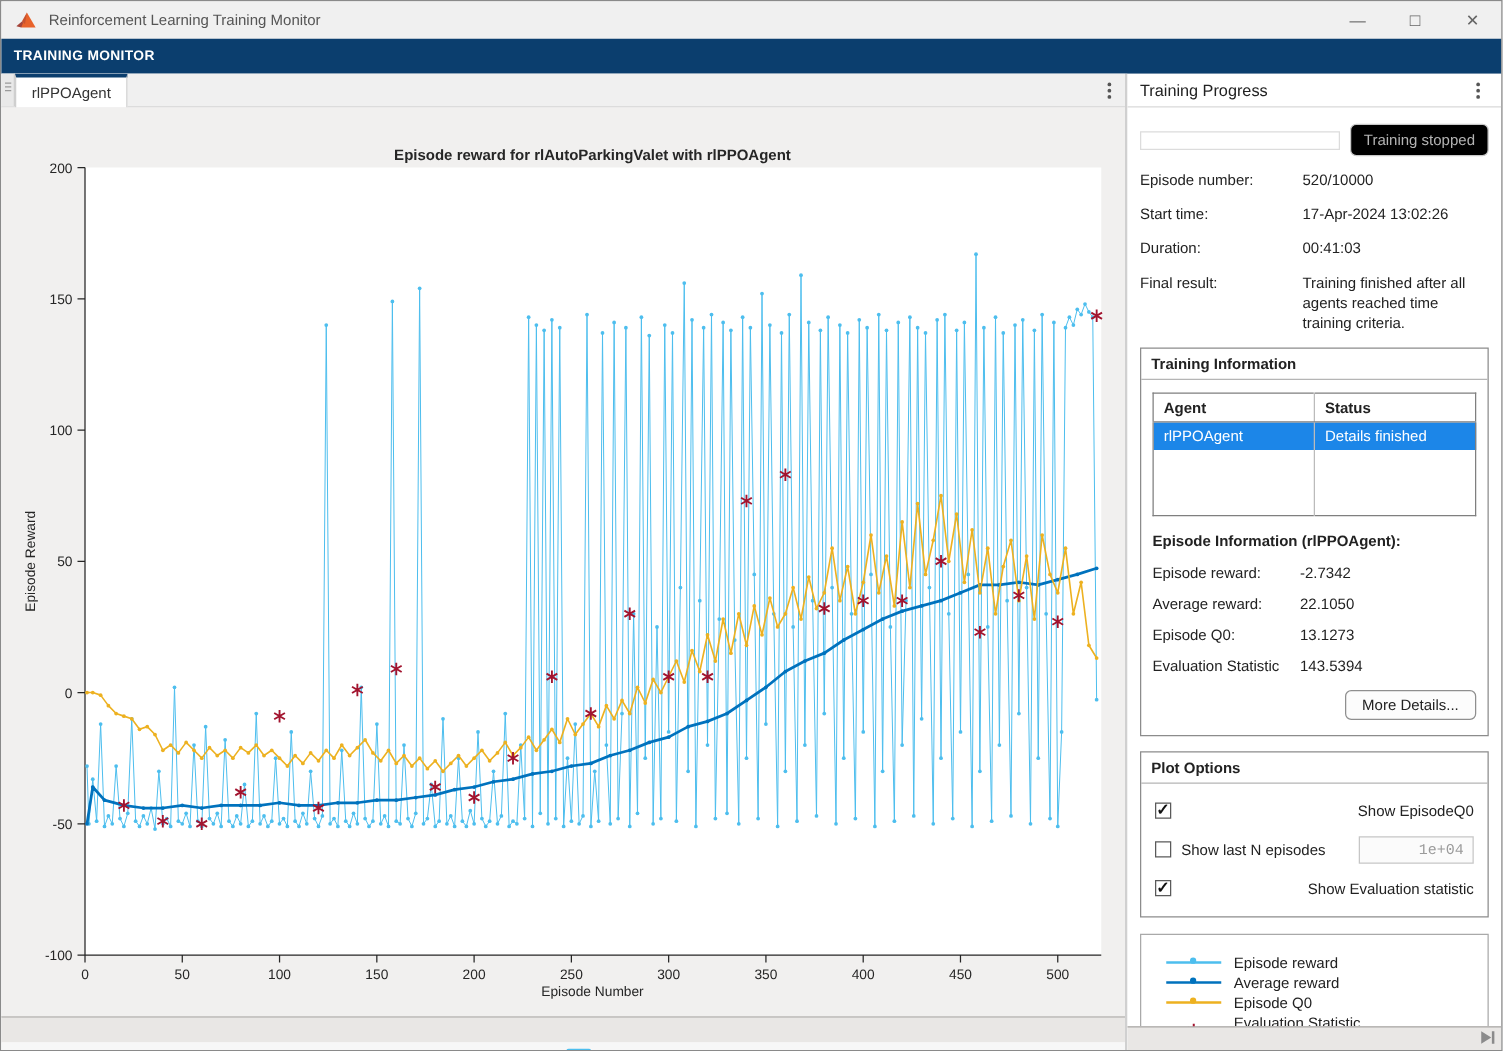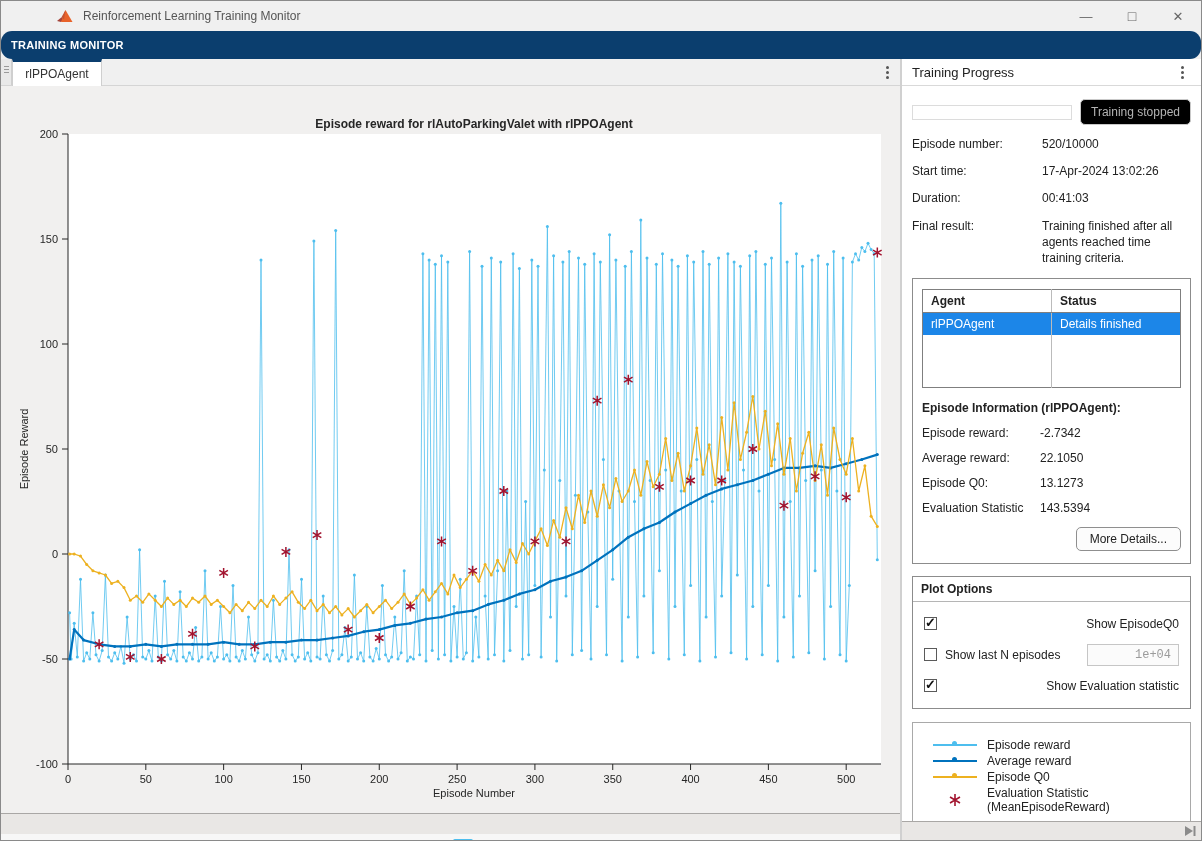--- a/index.html
+++ b/index.html
@@ -1,31 +1,31 @@
 <!DOCTYPE html>
 <html><head>
 <meta charset="utf-8">
 <style>
   * { box-sizing: border-box; margin: 0; padding: 0; }
   body { background:#888; font-family:"Liberation Sans", sans-serif; }
   .window { position:relative; width:1202px; height:841px; background:#f0f0f0;
             border:1px solid #8a8a8a; overflow:hidden; }
 
   
-  .titlebar { height:30px; display:flex; align-items:center; background:#f0f0f0;padding-left:44px; }
+  .titlebar { height:30px; display:flex; align-items:center; background:#f0f0f0; }
   .app-logo { margin-left:12px; display:flex; }
   .title-text { margin-left:9px; font-size:12px; color:#555; }
   .win-buttons { margin-left:auto; display:flex; height:30px; }
   .win-btn { width:46px; display:flex; align-items:center; justify-content:center;
              color:#666; font-size:13px; cursor:default; }
 
   
   .toolstrip { height:28px; background:#0b3e6e; color:#fff; display:flex;
                align-items:center; padding-left:10px; font-size:11px; font-weight:bold;
-               letter-spacing:.3px;border-radius:11px; }
+               letter-spacing:.3px; }
 
   
   .main { display:flex; height:783px; }
   .left-region { width:901px; display:flex; flex-direction:column; background:#fff;
                  border-right:2px solid #d0d0d0; }
   .tab-row { height:27px; background:#f0f0f0; border-bottom:1px solid #d5d5d5;
              display:flex; align-items:stretch; }
   .side-handle { width:11px; background:#e9e9e9; border-right:1px solid #cfcfcf;
                  display:flex; flex-direction:column; align-items:center; gap:2px; padding-top:7px; }
   .side-handle i { display:block; width:5px; height:1px; background:#9a9a9a; }
@@ -699,20 +699,21 @@
         <div class="info-row">
           <span class="info-label">Duration:</span>
           <span class="info-value">00:41:03</span>
         </div>
         <div class="info-row">
           <span class="info-label">Final result:</span>
           <span class="info-value" style="max-width:152px;">Training finished after all agents reached time training criteria.</span>
         </div>
 
         <div class="groupbox">
+          <div class="groupbox-header">Training Information</div>
           <div class="groupbox-content">
             <table class="agents">
               <thead>
                 <tr>
                   <th>Agent</th>
                   <th>Status</th>
                 </tr>
               </thead>
               <tbody>
                 <tr class="selected">

